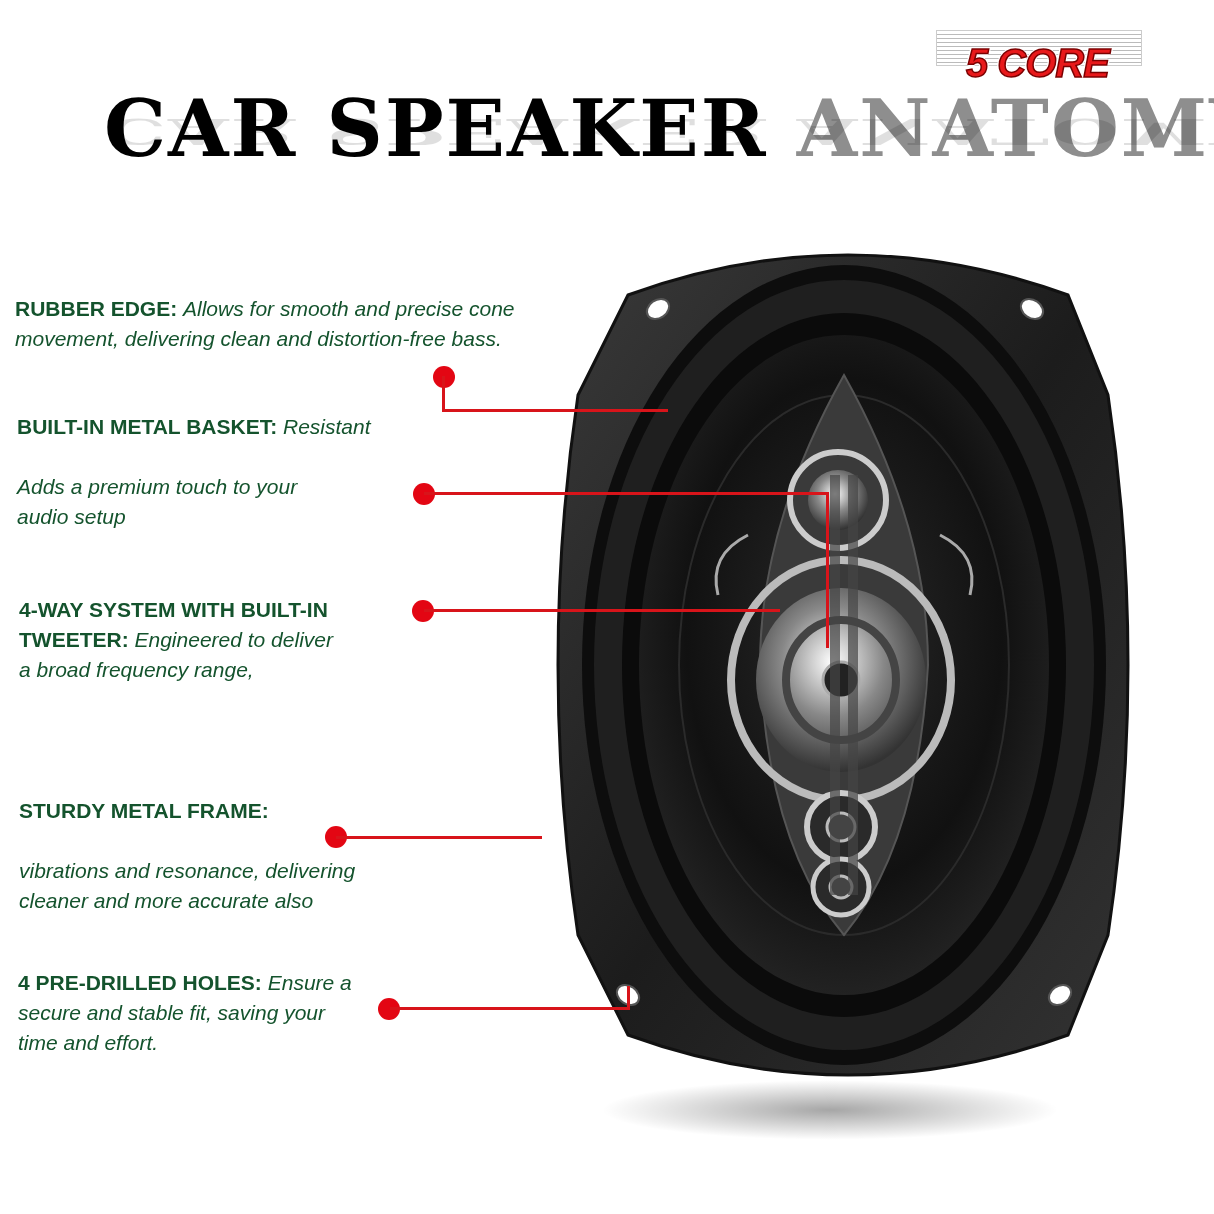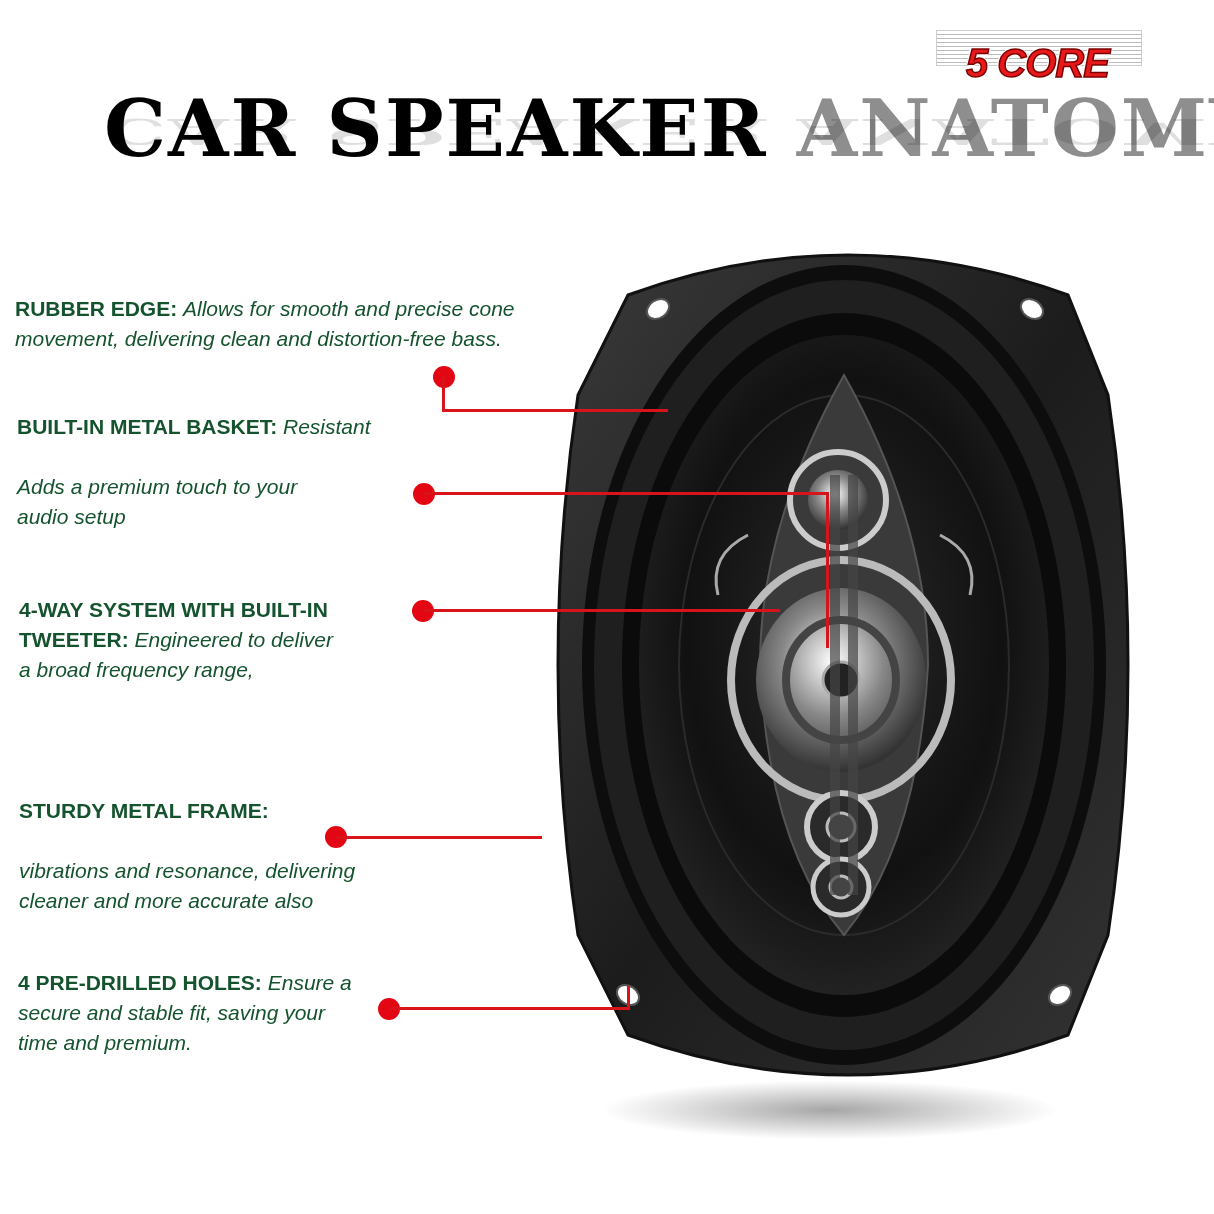--- a/index.html
+++ b/index.html
@@ -123,17 +123,17 @@
   <i>vibrations and resonance, delivering</i><br>
   <i>cleaner and more accurate also</i>
 </div>
 <div class="dot" style="left:325px;top:826px;"></div>
 <div class="line" style="left:336px;top:836px;width:206px;height:3px;"></div>
 
 <div class="callout" style="left:18px;top:968px;width:400px;">
   <b>4 PRE-DRILLED HOLES:</b>
   <i>Ensure a</i><br>
   <i>secure and stable fit, saving your</i><br>
-  <i>time and premium.</i>
+  <i>time and effort.</i>
 </div>
 <div class="dot" style="left:378px;top:998px;"></div>
 <div class="line" style="left:390px;top:1007px;width:240px;height:3px;"></div>
 <div class="line" style="left:627px;top:986px;width:3px;height:24px;"></div>
 
 </body></html>

